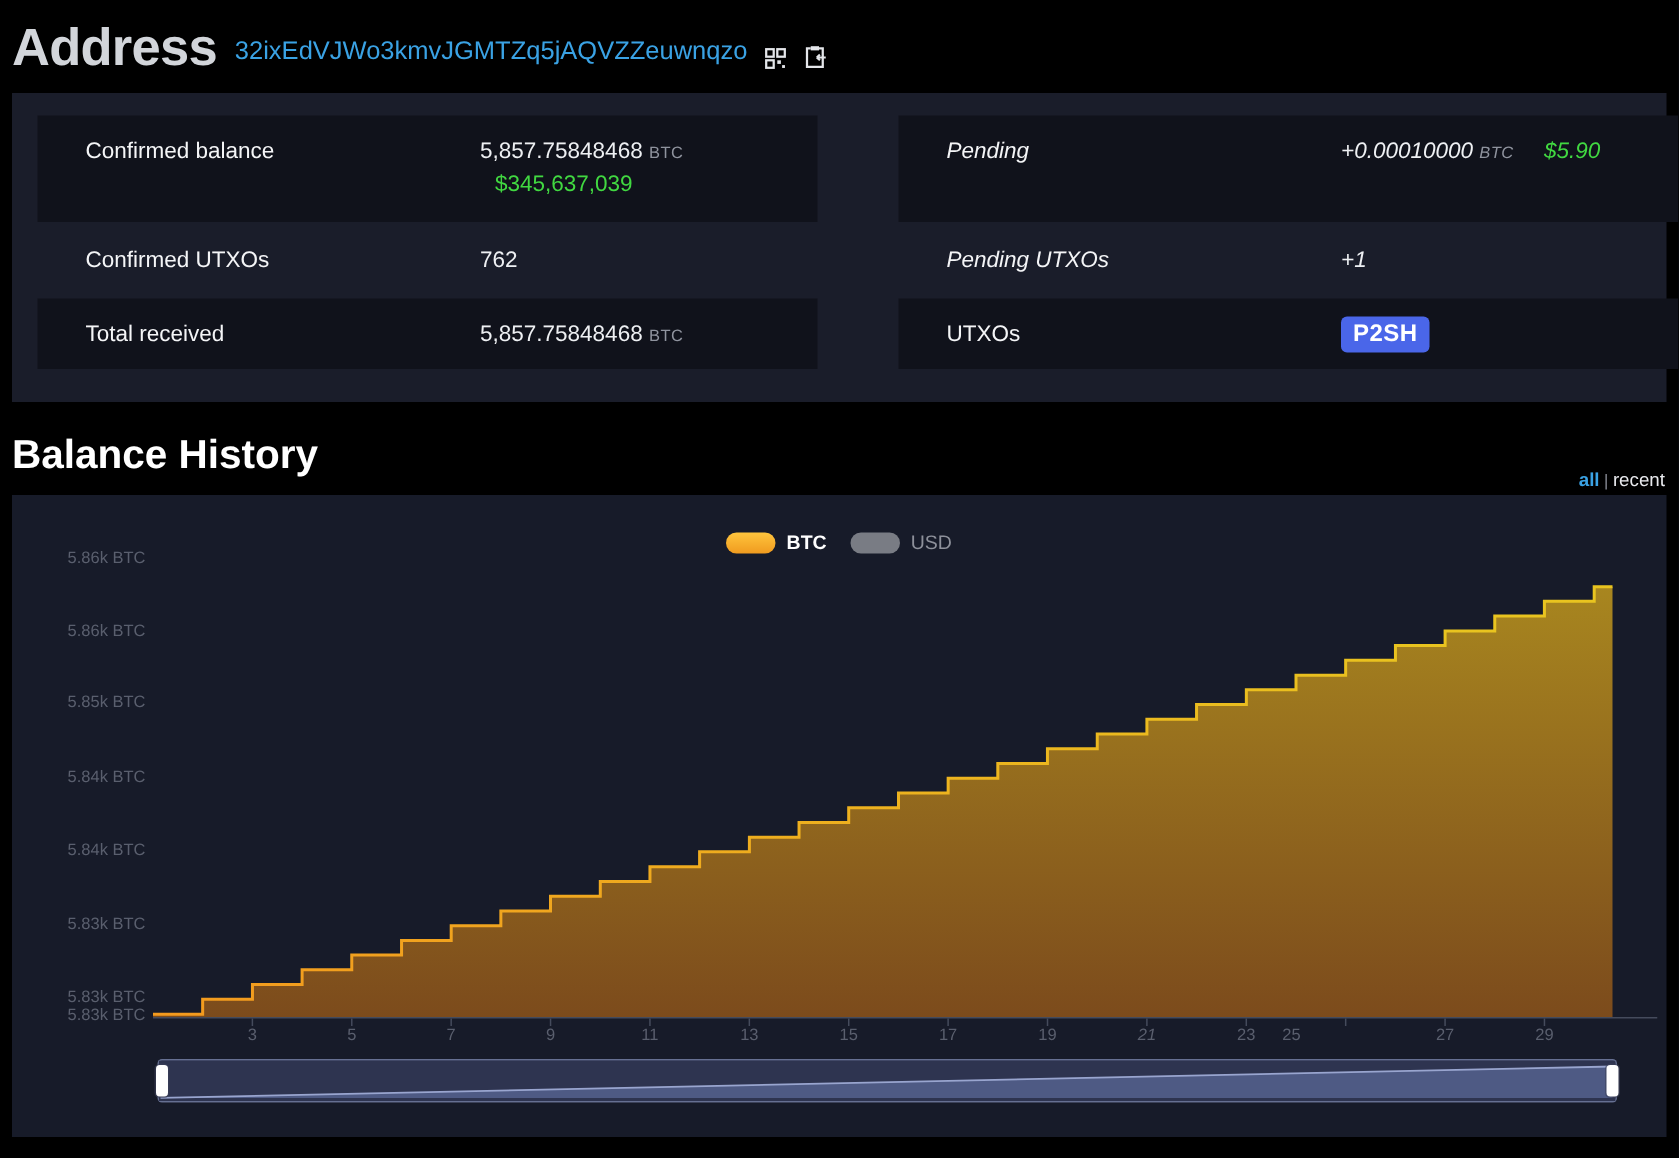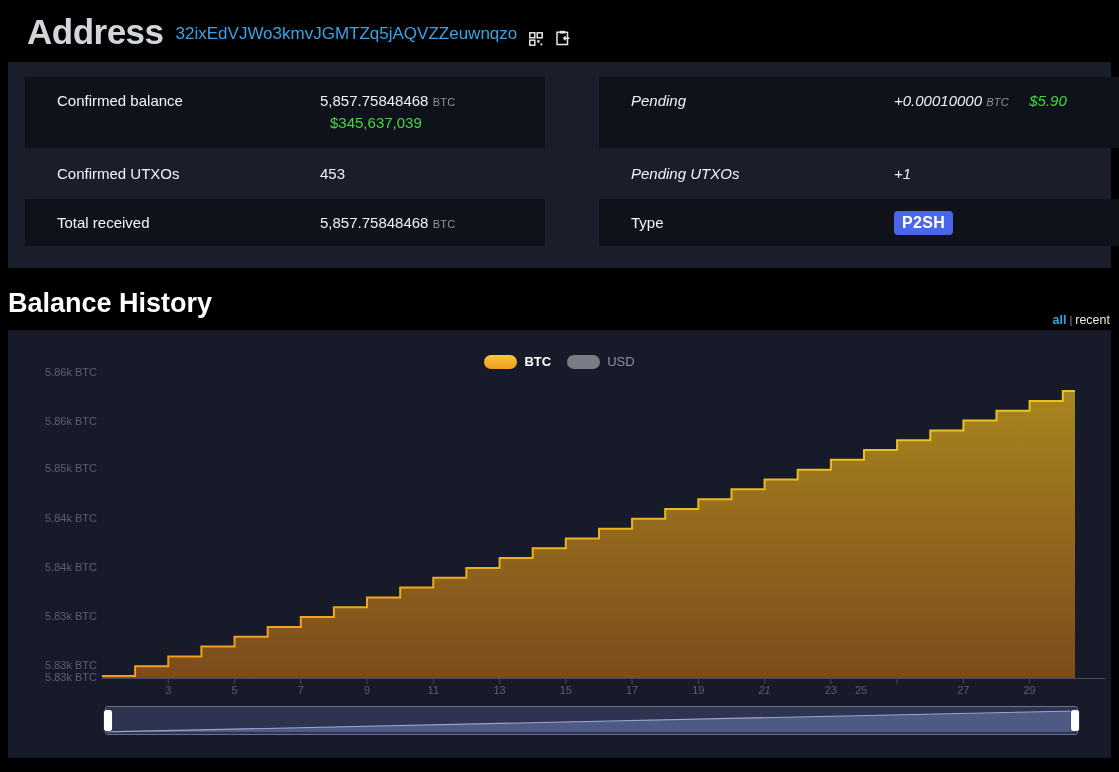--- a/index.html
+++ b/index.html
@@ -1,20 +1,20 @@
 <!DOCTYPE html>
 <html><head>
 <meta charset="utf-8">
 <style>
   html,body{margin:0;padding:0;background:#000;}
   .page{position:relative;width:1119px;height:772px;background:#000;overflow:hidden;
         font-family:"Liberation Sans",sans-serif;color:#f2f3f5;}
 
   
-  .hdr{position:absolute;left:8px;top:0;height:58px;display:flex;align-items:flex-end;gap:12px;margin-left:19px;}
+  .hdr{position:absolute;left:8px;top:0;height:58px;display:flex;align-items:flex-end;gap:12px;}
   .hdr h1{margin:0;font-size:35px;font-weight:700;color:#d2d5da;line-height:52px;letter-spacing:-0.5px;}
   .addr{font-size:17px;color:#3aa2e4;text-decoration:none;line-height:30px;padding-bottom:9px;}
   .hicon{display:inline-flex;align-items:center;padding-bottom:12px;color:#e4e6ea;cursor:pointer;}
   .hicon svg{display:block;}
 
   
   .panel{position:absolute;left:8px;width:1103px;background:#1a1d2a;}
   .summary{top:62px;height:206px;}
   .stable{position:absolute;top:15px;width:520px;}
   .stable.left{left:17px;} .stable.right{left:591px;}
@@ -92,21 +92,21 @@
       <div class="trow stripe tall">
         <div class="tlabel">Confirmed balance</div>
         <div class="tvalue">
           <div><span>5,857.75848468</span>
                <span class="unit">BTC</span></div>
           <div class="usd2 green">$345,637,039</div>
         </div>
       </div>
       <div class="trow mid">
         <div class="tlabel">Confirmed UTXOs</div>
-        <div class="tvalue">453</div>
+        <div class="tvalue">762</div>
       </div>
       <div class="trow stripe low">
         <div class="tlabel">Total received</div>
         <div class="tvalue">
           <span>5,857.75848468</span>
           <span class="unit">BTC</span>
         </div>
       </div>
     </div>
 
@@ -117,21 +117,21 @@
           <span>+0.00010000</span>
           <span class="unit">BTC</span>
           <span class="green pend-usd">$5.90</span>
         </div>
       </div>
       <div class="trow mid">
         <div class="tlabel it">Pending UTXOs</div>
         <div class="tvalue it">+1</div>
       </div>
       <div class="trow stripe low">
-        <div class="tlabel">Type</div>
+        <div class="tlabel">UTXOs</div>
         <div class="tvalue">
           <span class="badge">P2SH</span>
         </div>
       </div>
     </div>
   </section>
 
   <h2 class="bh-title">Balance History</h2>
   <div class="range">
     <a class="all">all</a><span class="sep">|</span><a class="recent">recent</a>

